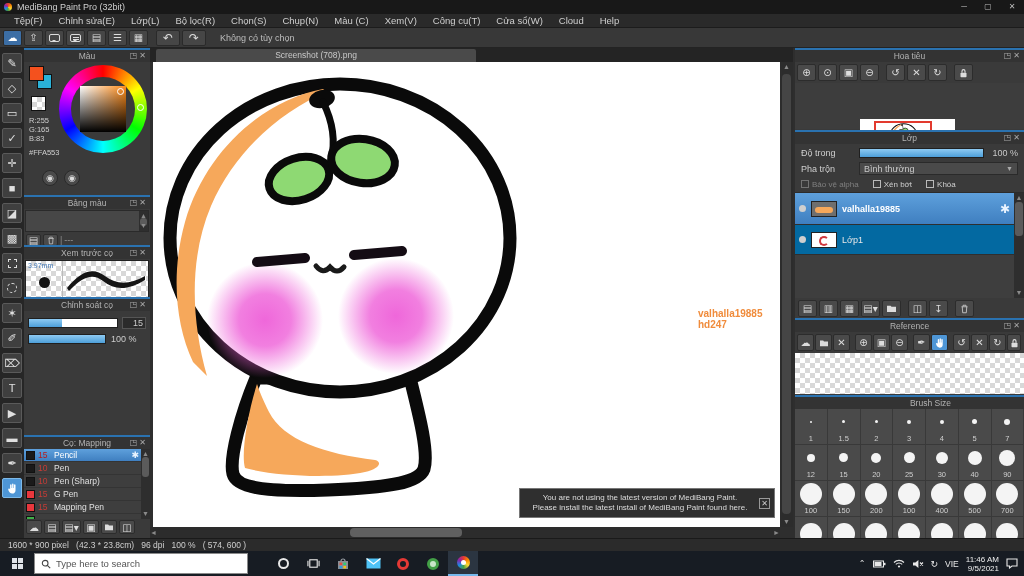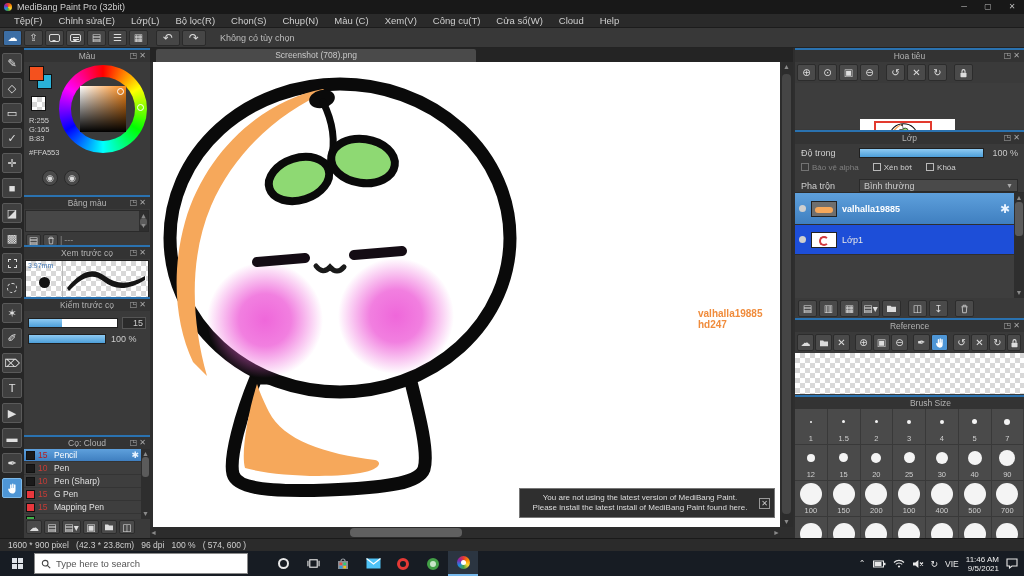--- a/index.html
+++ b/index.html
@@ -78,21 +78,21 @@
   #notice .ntx{flex:1;text-align:center;line-height:10px}
   #notice .nx{width:11px;height:11px;border:1px solid #999;color:#ccc;font-size:8px;line-height:10px;text-align:center;margin-left:3px}
   .sb-track{position:absolute;background:#2c2c2c}
   .sb-arrow{position:absolute;color:#8a8a8a;font-size:7px;line-height:10px;text-align:center}
   #hthumb{position:absolute;left:200px;top:1px;width:112px;height:9px;background:#606060;border-radius:4px}
   #vthumb-c{position:absolute;left:2px;top:12px;width:9px;height:440px;background:#454545;border-radius:4px}
 
   
   #nav-thumbwrap{position:absolute;left:65px;top:36px;width:95px;height:42px;background:#fff}
   #nav-red{position:absolute;left:14px;top:2px;width:58px;height:38px;border:2px solid #e23a2e;display:flex;align-items:center;justify-content:center}
-  .lrow{display:flex;align-items:center;gap:5px;padding:0 4px;border-bottom:1px solid #2f2f2f;background:#1d4ed8}
+  .lrow{display:flex;align-items:center;gap:5px;padding:0 4px;border-bottom:1px solid #2f2f2f;background:#0369a1}
   .lrow.selected{background:linear-gradient(#5ea0dc,#3f7fc0)}
   .ldot{width:7px;height:7px;border-radius:50%;background:#cfcfcf}
   .lthumb{width:26px;height:16px;border:1px solid #222;position:relative;overflow:hidden}
   .lname{flex:1;color:#e8e8e8;font-size:9px}
   .lrow.selected .lname{color:#fff;font-weight:bold}
   .ckb{width:8px;height:8px;border:1px solid #b9b9b9;display:inline-block;vertical-align:-1px;margin-right:3px;background:#3a3a3a}
   .cklab{font-size:8px;color:#cfcfcf}
   .dim{opacity:.45}
 
   
@@ -241,37 +241,37 @@
       <span style="position:absolute;left:2px;top:1px;color:#3f76b5;font-size:7px">3.97mm</span>
       <span style="position:absolute;left:13px;top:16px;width:11px;height:11px;border-radius:50%;background:#111"></span>
     </div>
     <svg width="86" height="38">
         <path fill="#151515" d="M4,27 C18,10 30,6 42,15 C54,24 66,24 82,15 L82,19 C66,29 52,30 40,20 C30,12 20,15 6,30 Z"></path>
       </svg>
   </div>
 </div>
 
 <div class="panel" style="left:24px;top:297px;width:126px;height:138px">
-  <div class="phead"><span>Kiểm trước cọ</span><span class="pops"><span>◳</span><span>✕</span></span></div>
+  <div class="phead"><span>Chỉnh soát cọ</span><span class="pops"><span>◳</span><span>✕</span></span></div>
   <div style="display:flex;align-items:center;padding:6px 4px 2px 4px">
     <span class="slider">
         <span class="fill" style="width:38%"></span>
       </span>
     <span class="valbox">15</span>
   </div>
   <div style="display:flex;align-items:center;padding:3px 4px">
     <span class="slider" style="max-width:78px">
         <span class="fill" style="width:100%"></span>
       </span>
     <span style="margin-left:5px;color:#ccc">100 %</span>
   </div>
 </div>
 
 <div class="panel" style="left:24px;top:435px;width:126px;height:103px">
-  <div class="phead"><span>Cọ: Cloud</span><span class="pops"><span>◳</span><span>✕</span></span></div>
+  <div class="phead"><span>Cọ: Mapping</span><span class="pops"><span>◳</span><span>✕</span></span></div>
   <div style="position:relative;height:70px;overflow:hidden">
     <div style="margin-right:9px">
 
         <div class="brow selected">
           <span class="bsw" style="background: rgb(26, 26, 26);"></span>
           <span class="bnum">15</span>
           <span class="bname">Pencil</span>
           <span class="bgear">✱</span>
         </div>
 
@@ -412,31 +412,31 @@
 
 <div class="panel" style="left:795px;top:130px;width:229px;height:188px">
   <div class="phead"><span>Lớp</span><span class="pops"><span>◳</span><span>✕</span></span></div>
   <div style="display:flex;align-items:center;padding:4px 6px 0 6px;gap:6px">
     <span style="width:52px;color:#cfcfcf">Độ trong</span>
     <span class="slider">
         <span class="fill" style="width:100%"></span>
       </span>
     <span style="width:28px;text-align:right">100 %</span>
   </div>
-  <div style="display:flex;align-items:center;padding:5px 6px 3px 6px;gap:14px">
-    <span class="cklab dim"><span class="ckb"></span><span>Bảo vệ alpha</span></span>
-    <span class="cklab"><span class="ckb"></span><span>Xén bớt</span></span>
-    <span class="cklab"><span class="ckb"></span><span>Khóa</span></span>
-  </div>
   <div style="display:flex;align-items:center;padding:4px 6px 0 6px;gap:6px">
     <span style="width:52px;color:#cfcfcf">Pha trộn</span>
     <span style="flex:1;height:13px;background:#4a4a4a;border:1px solid #2a2a2a;display:flex;align-items:center;padding:0 4px">
       <span style="flex:1">Bình thường</span>
       <span style="font-size:7px;color:#aaa">▼</span>
     </span>
+  </div>
+  <div style="display:flex;align-items:center;padding:5px 6px 3px 6px;gap:14px">
+    <span class="cklab dim"><span class="ckb"></span><span>Bảo vệ alpha</span></span>
+    <span class="cklab"><span class="ckb"></span><span>Xén bớt</span></span>
+    <span class="cklab"><span class="ckb"></span><span>Khóa</span></span>
   </div>
   <div style="position:relative;height:106px;background:#3e3e3e;border-top:1px solid #2c2c2c">
     <div style="margin-right:10px">
       <div class="lrow selected" style="height:32px">
         <span class="ldot"></span>
         <span class="lthumb" style="background:#6e6e6e">
             <span style="position:absolute;left:3px;top:5px;width:18px;height:6px;background:#f6a85b;border-radius:3px"></span>
           </span>
         <span class="lname">valhalla19885</span>
         <span style="color:#eaf4ff;font-size:12px">✱</span>

